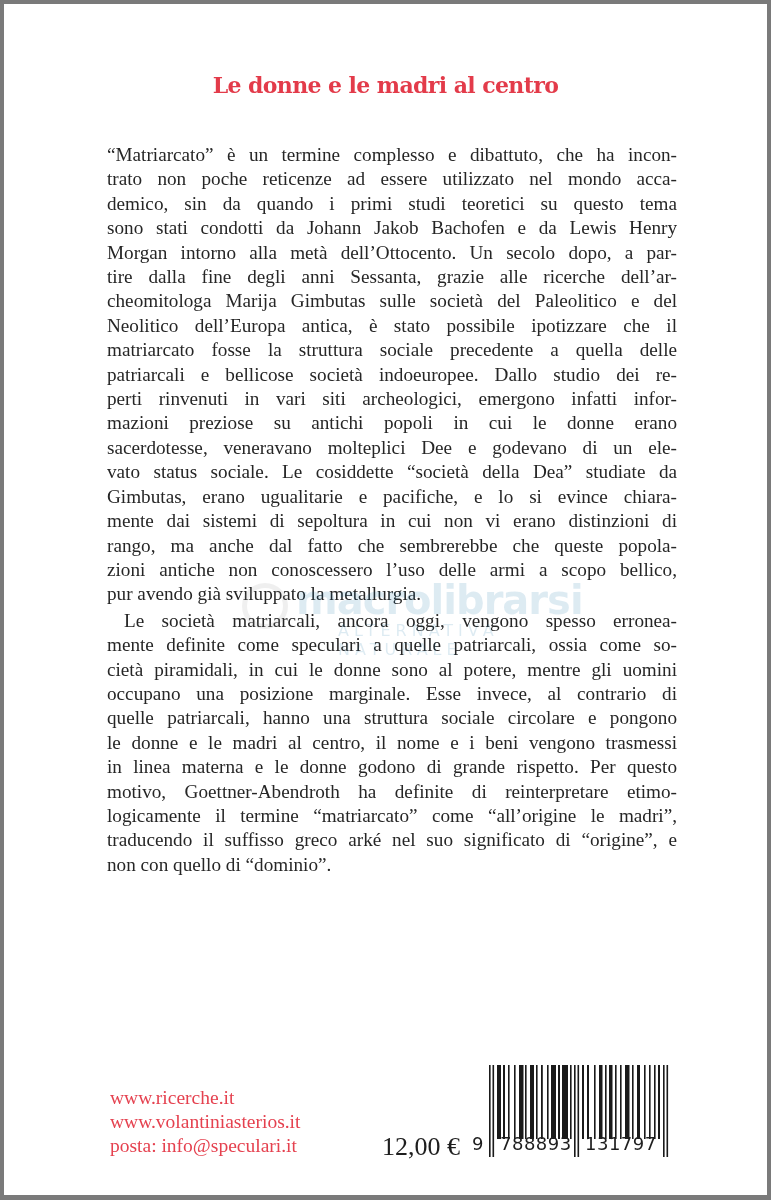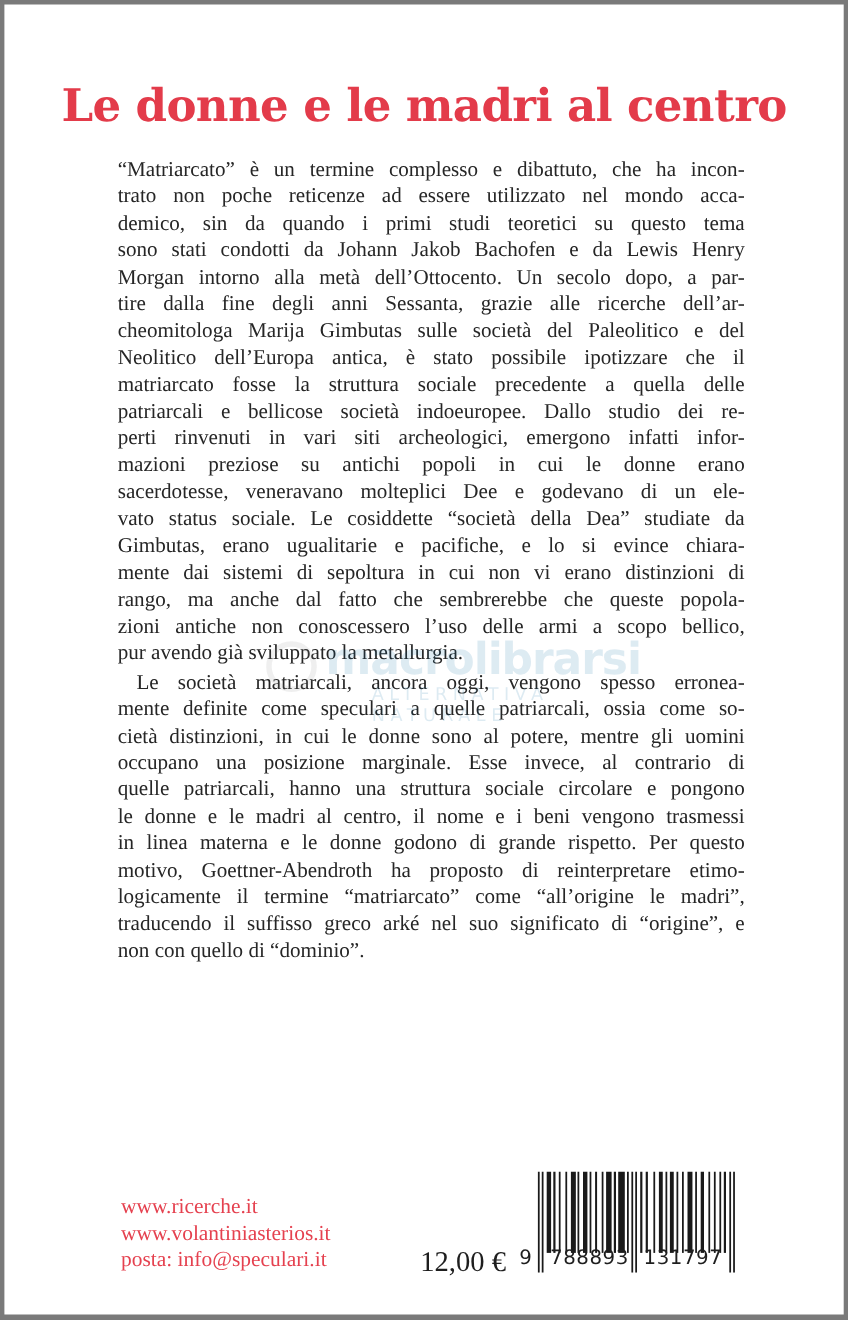--- a/index.html
+++ b/index.html
@@ -11,21 +11,21 @@
     border: 4px solid #7a7a7a;
     border-bottom-width: 5px;
     background: #ffffff;
   }
   .title {
     position: absolute;
     left: 0; right: 0; top: 68px;
     text-align: center;
     font-family: "DejaVu Serif", serif;
     font-weight: bold;
-    font-size: 41px;
+    font-size: 22px;
     letter-spacing: -0.6px;
     color: #e33b4a;
     margin: 0;
     white-space: nowrap;
   }
   .body-text {
     position: absolute;
     left: 103px; top: 139px;
     width: 570px;
     font-family: "Liberation Serif", serif;
@@ -111,26 +111,26 @@
       <span class="line">vato status sociale. Le cosiddette “società della Dea” studiate da</span>
       <span class="line">Gimbutas, erano ugualitarie e pacifiche, e lo si evince chiara-</span>
       <span class="line">mente dai sistemi di sepoltura in cui non vi erano distinzioni di</span>
       <span class="line">rango, ma anche dal fatto che sembrerebbe che queste popola-</span>
       <span class="line">zioni antiche non conoscessero l’uso delle armi a scopo bellico,</span>
       <span class="line last">pur avendo già sviluppato la metallurgia.</span>
     </p>
     <p style="margin-top:2px;">
       <span class="line" style="padding-left:17px;">Le società matriarcali, ancora oggi, vengono spesso erronea-</span>
       <span class="line">mente definite come speculari a quelle patriarcali, ossia come so-</span>
-      <span class="line">cietà distinzioni, in cui le donne sono al potere, mentre gli uomini</span>
+      <span class="line">cietà piramidali, in cui le donne sono al potere, mentre gli uomini</span>
       <span class="line">occupano una posizione marginale. Esse invece, al contrario di</span>
       <span class="line">quelle patriarcali, hanno una struttura sociale circolare e pongono</span>
       <span class="line">le donne e le madri al centro, il nome e i beni vengono trasmessi</span>
       <span class="line">in linea materna e le donne godono di grande rispetto. Per questo</span>
-      <span class="line">motivo, Goettner-Abendroth ha proposto di reinterpretare etimo-</span>
+      <span class="line">motivo, Goettner-Abendroth ha definite di reinterpretare etimo-</span>
       <span class="line">logicamente il termine “matriarcato” come “all’origine le madri”,</span>
       <span class="line">traducendo il suffisso greco arké nel suo significato di “origine”, e</span>
       <span class="line last">non con quello di “dominio”.</span>
     </p>
   </div>
 
   <div class="watermark">
     <div class="wm-logo"></div>
     <div class="wm-name">macrolibrarsi</div>
     <div class="wm-tag">ALTERNATIVA NATURALE</div>

